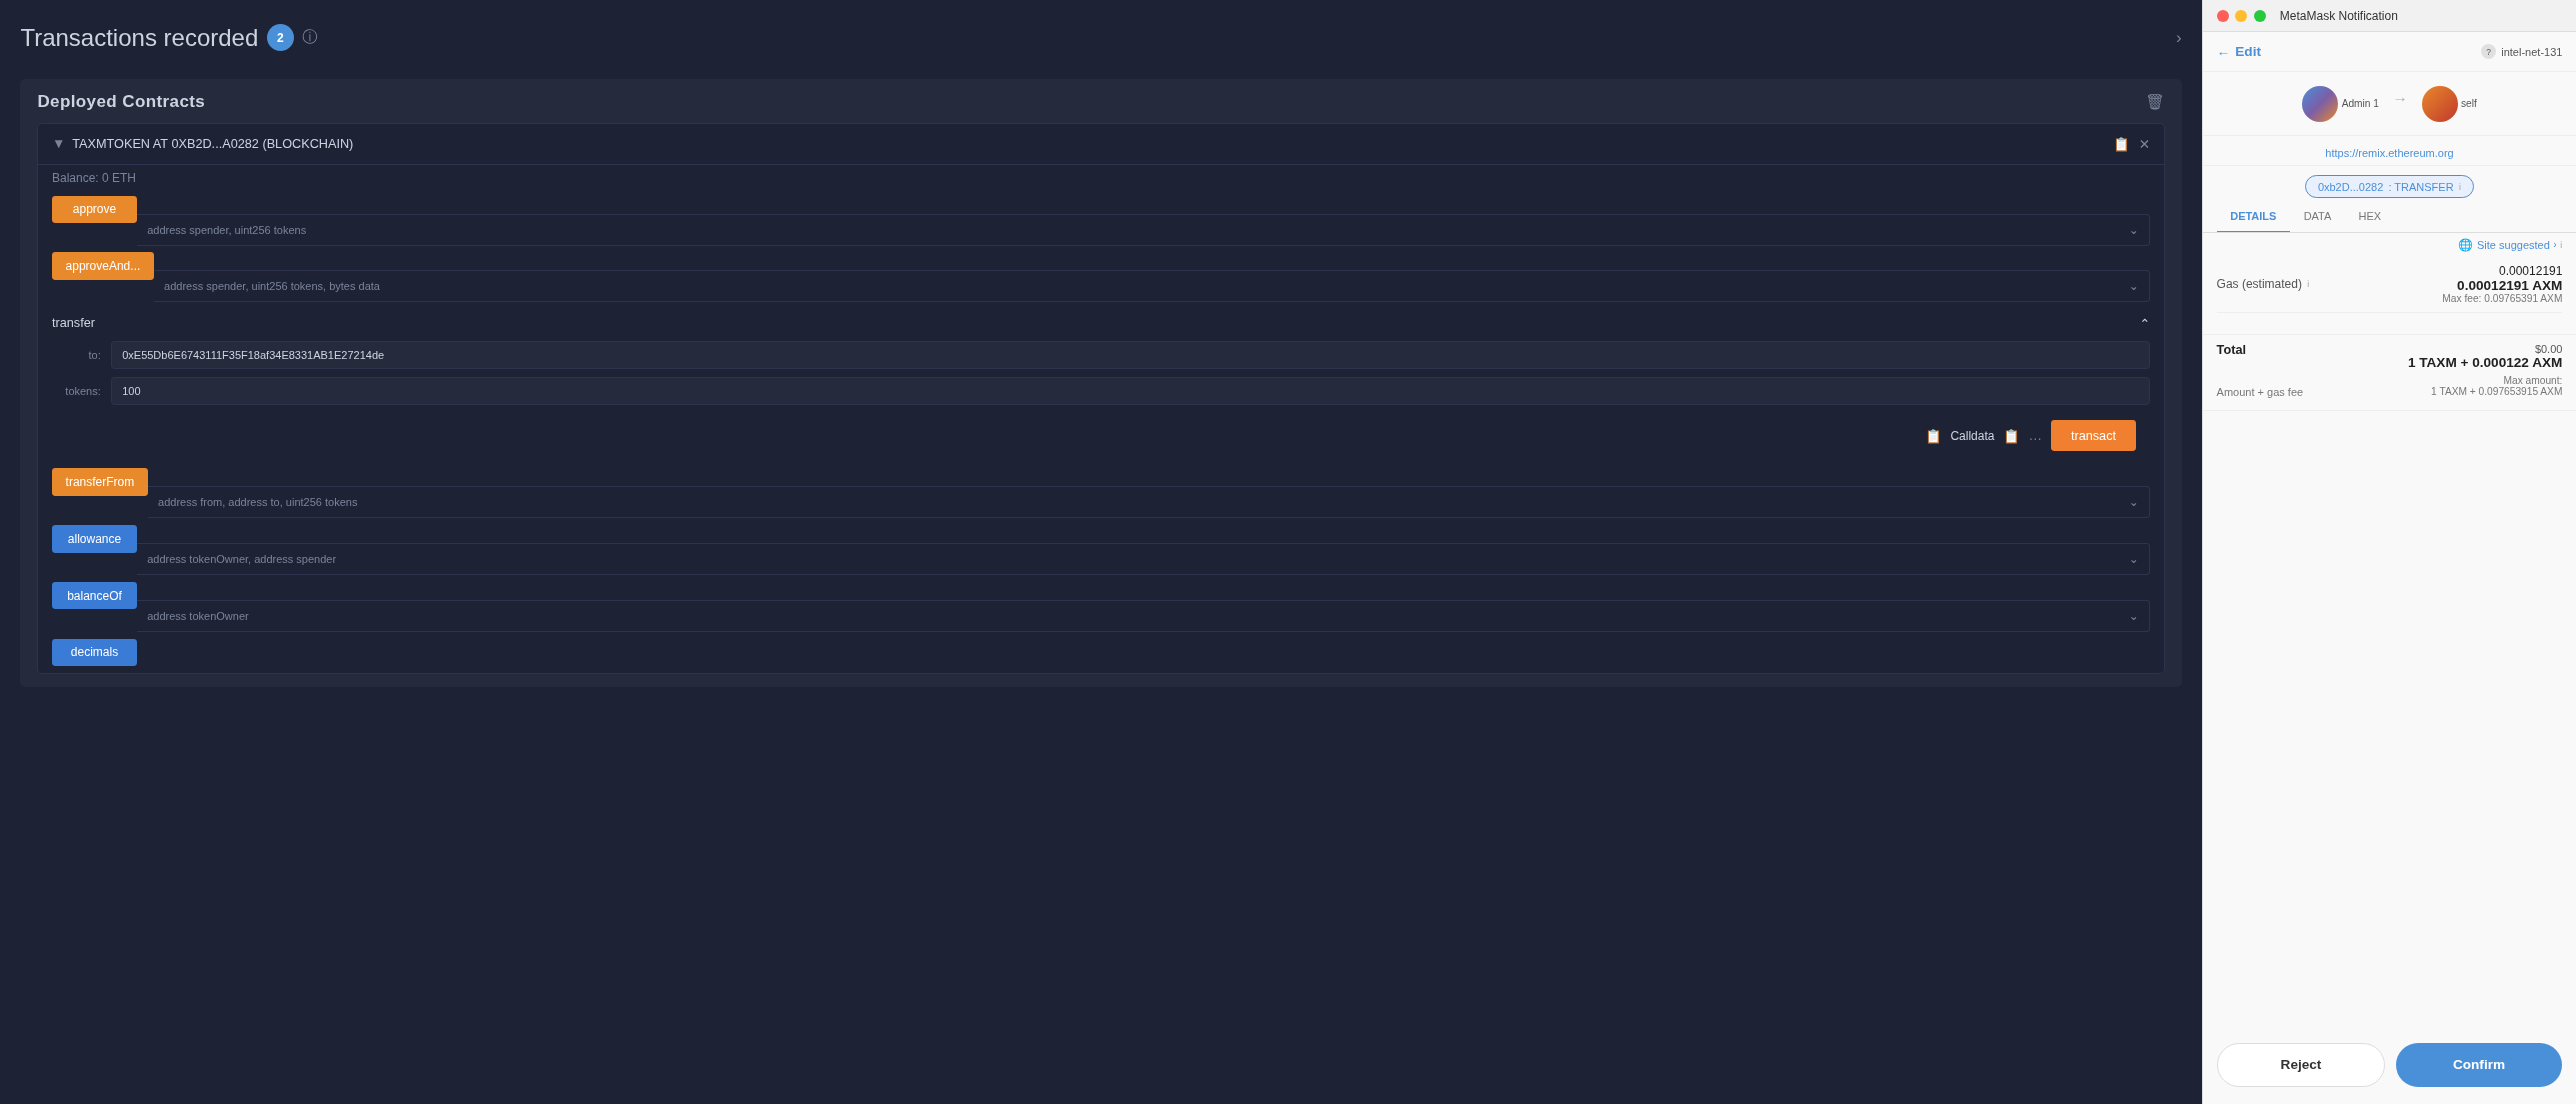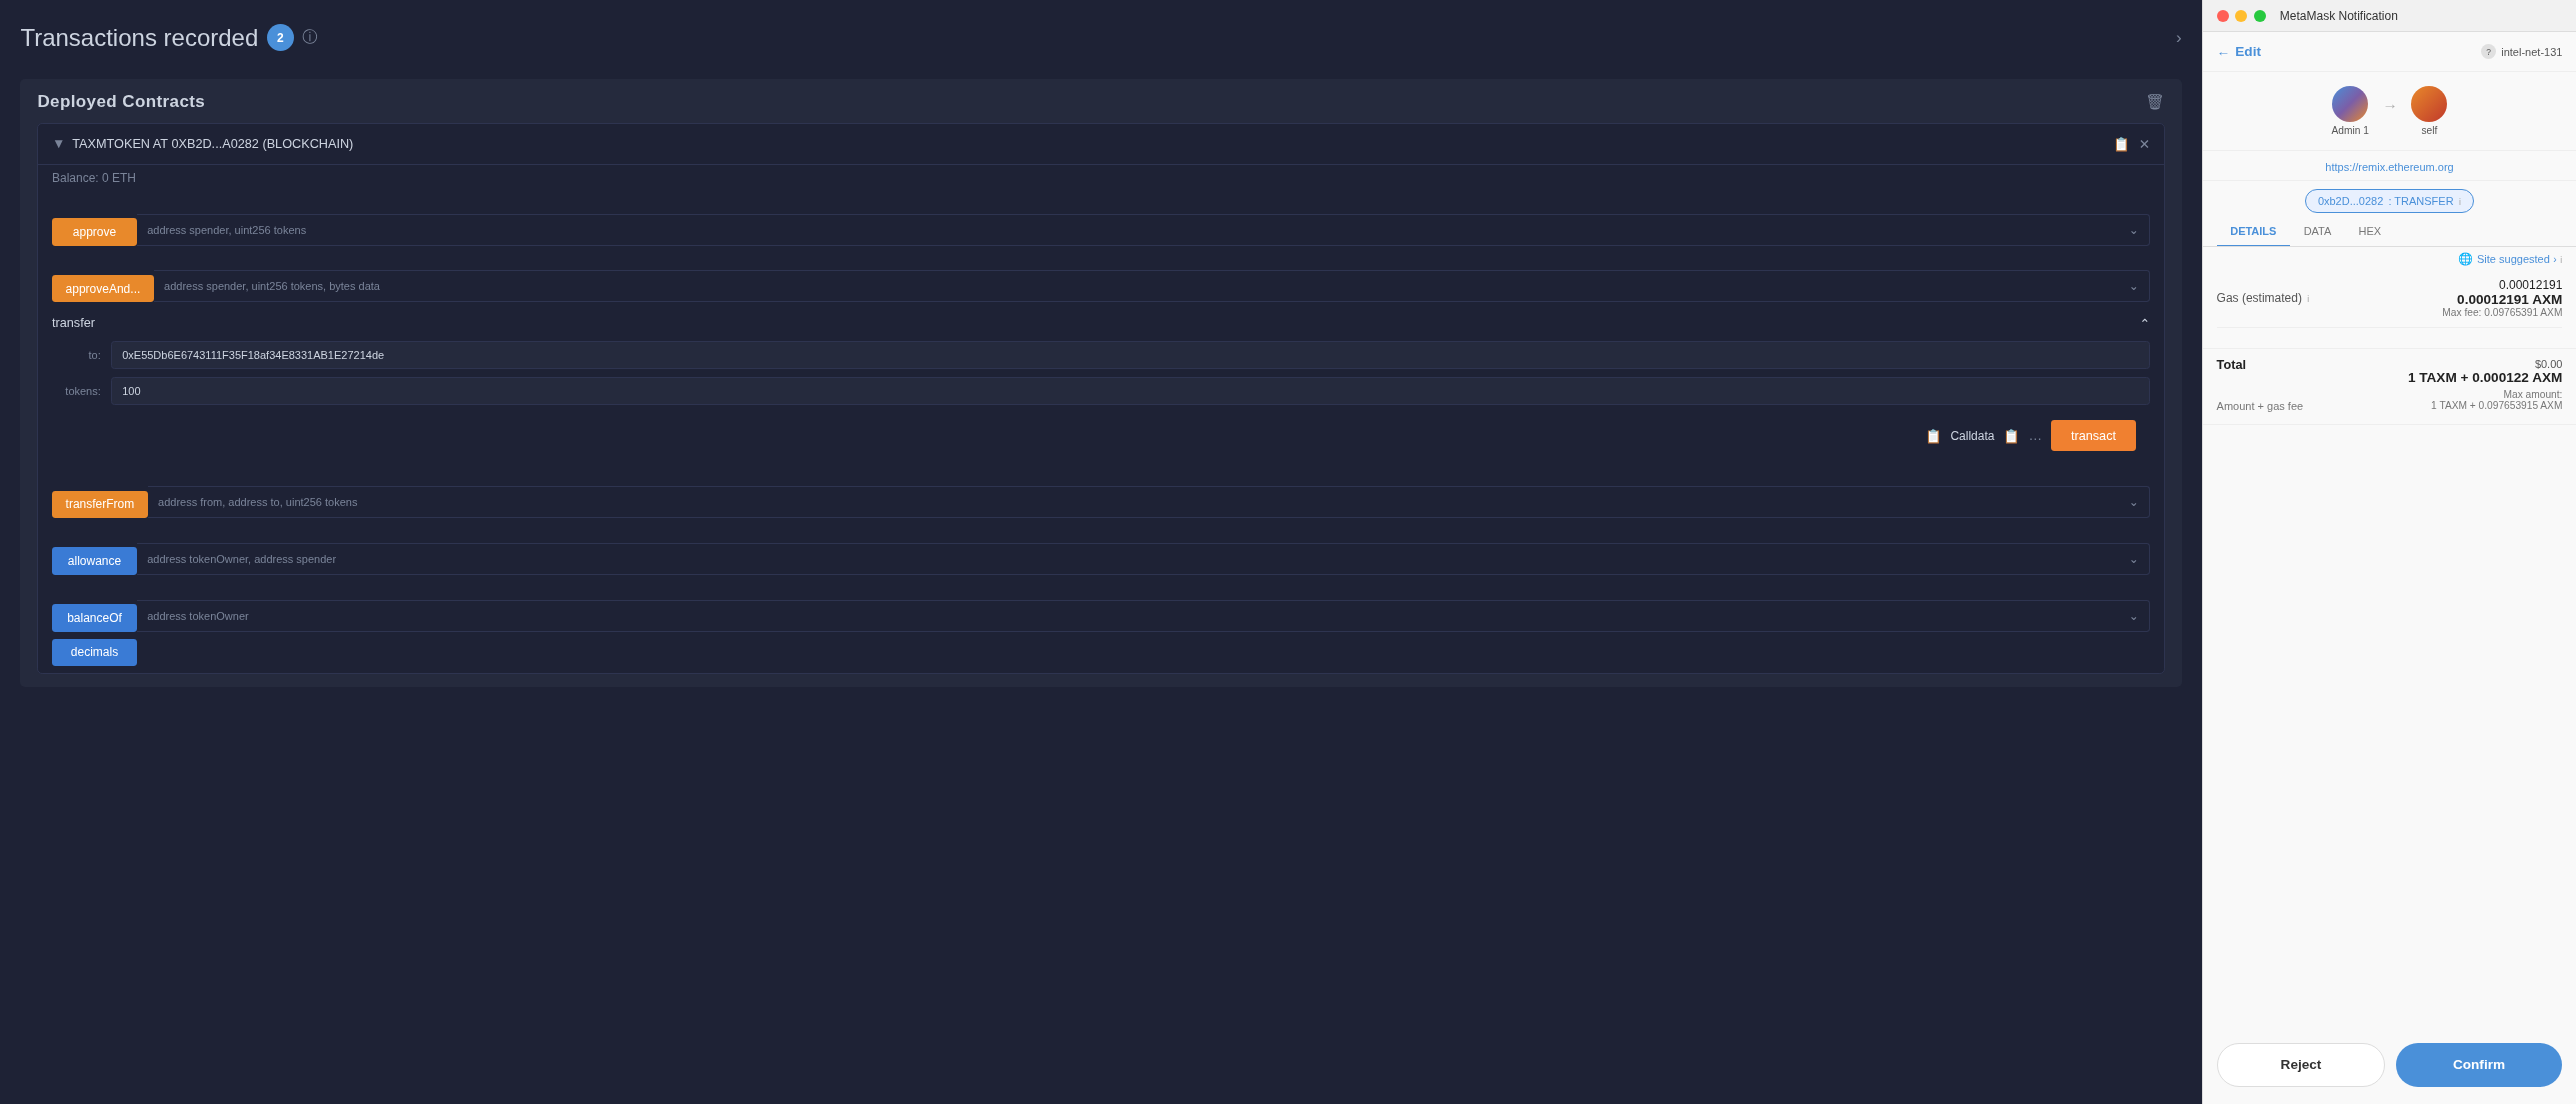--- a/index.html
+++ b/index.html
@@ -121,21 +121,21 @@
 
     .balance-line {
       padding: 6.8px 13.6px 10.2px 13.6px;
       font-size: 12px;
       color: #7a8499;
     }
 
     
     .function-row {
       display: flex;
-      align-items: flex-end;
+      align-items: flex-start;
       padding: 0 13.6px 6.8px 13.6px;
       gap: 0;
     }
     .func-btn {
       background: #4a90d9;
       color: white;
       border: none;
       border-radius: 3.4px;
       padding: 6.8px 13.6px;
       font-size: 12px;
@@ -303,21 +303,21 @@
     .mm-accounts {
       display: flex;
       align-items: center;
       justify-content: center;
       gap: 13.6px;
       padding: 13.6px;
       border-bottom: 0.8px solid #eee;
     }
     .mm-account {
       display: flex;
-      flex-direction: column;
+      flex-direction: row;
       align-items: center;
       gap: 3.4px;
     }
     .mm-avatar {
       width: 36px;
       height: 36px;
       border-radius: 50%;
     }
     .mm-avatar.admin {
       background: linear-gradient(135deg, #4a90d9, #7b5ea7, #e8892b);

